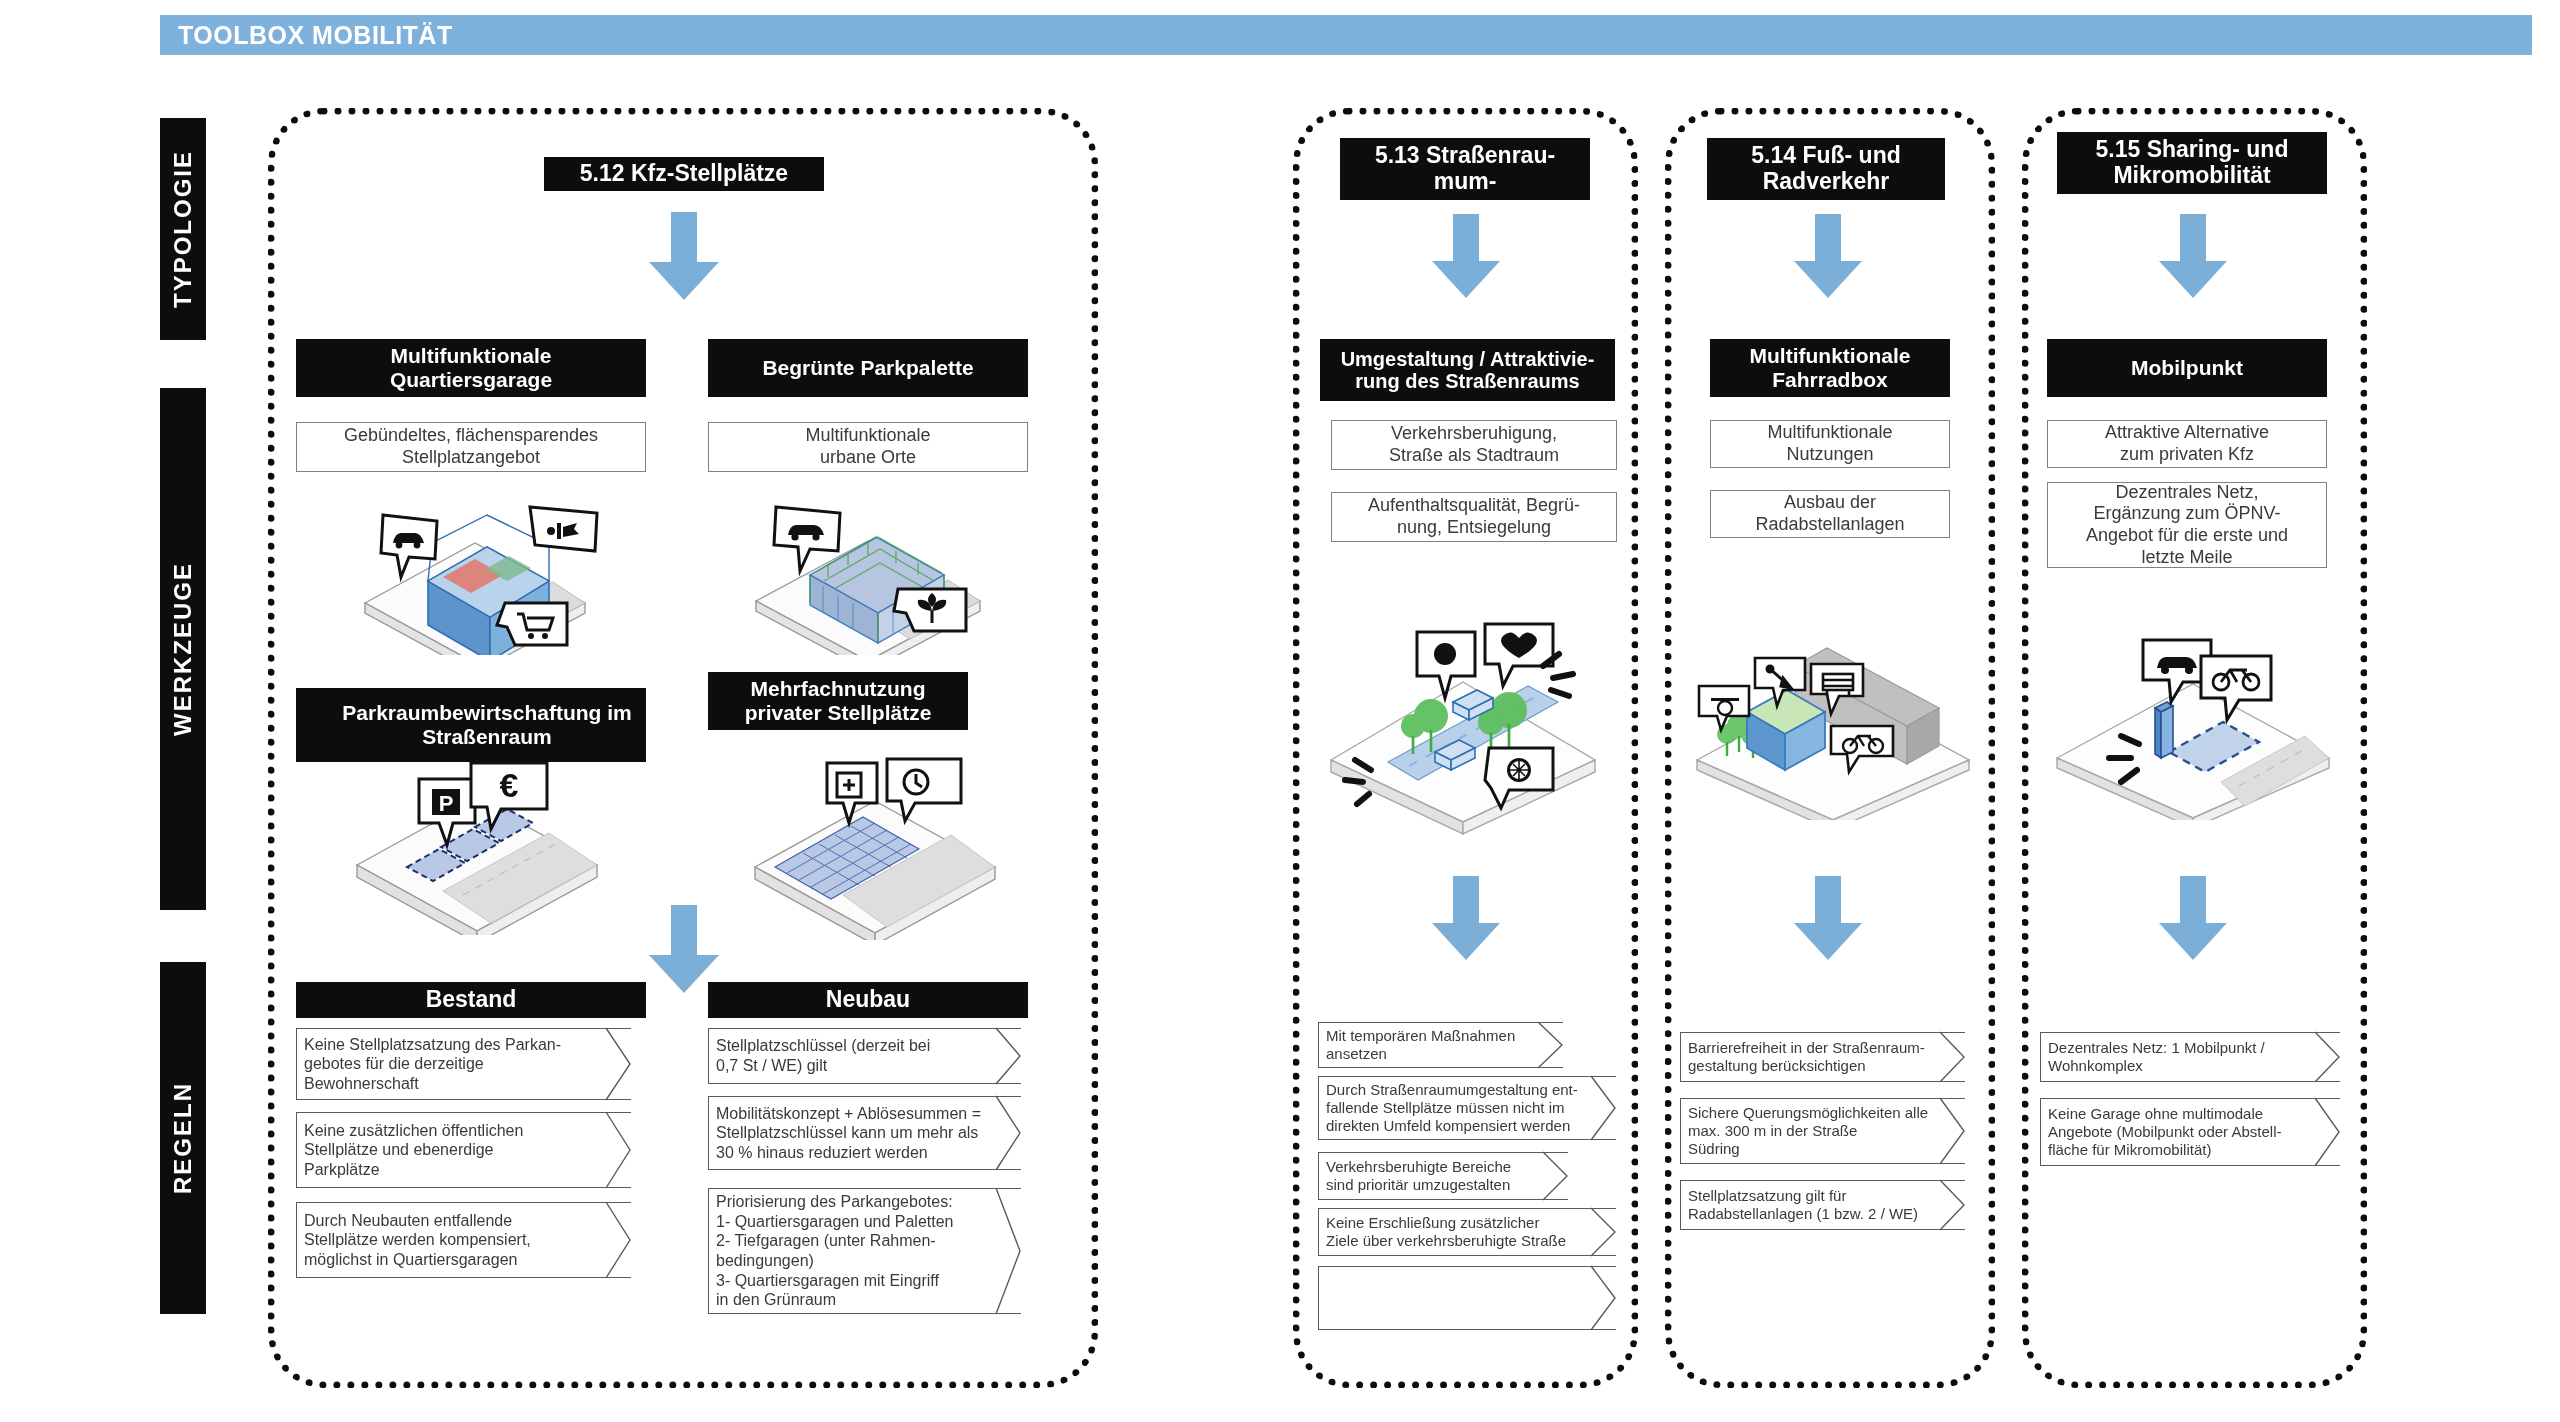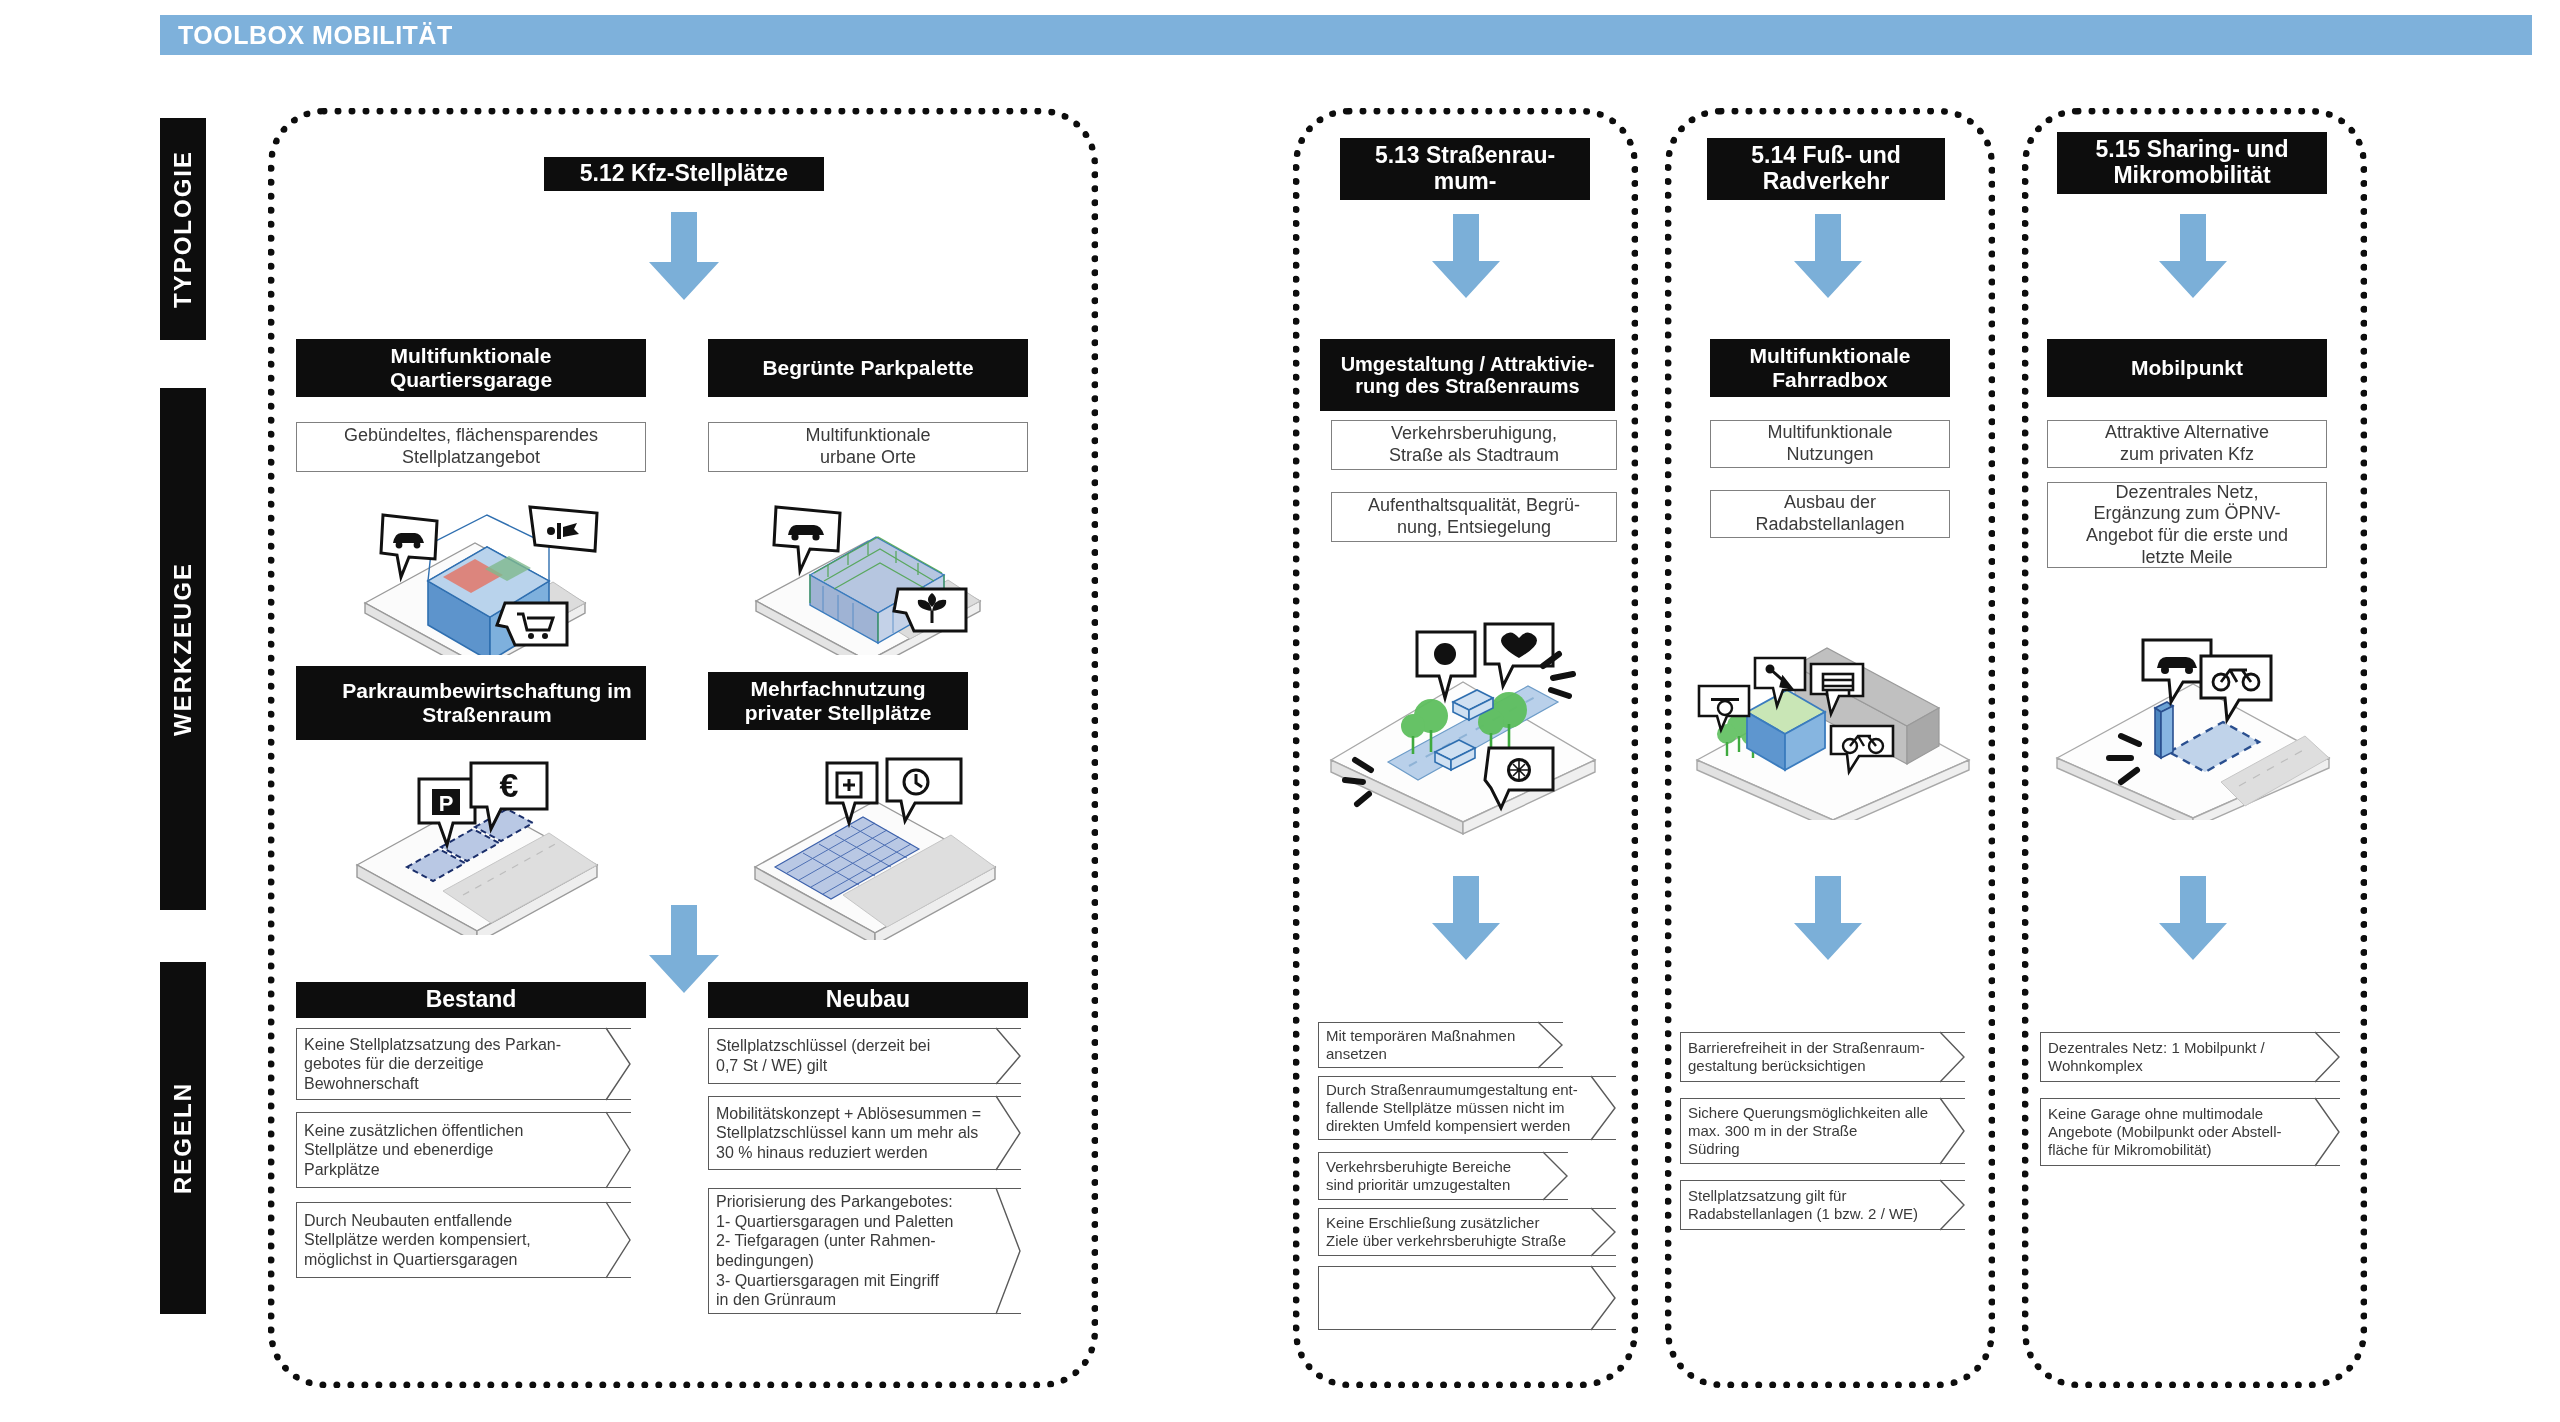--- a/index.html
+++ b/index.html
@@ -207,21 +207,21 @@
     <polygon points="170,104 238,104 238,146 186,146 178,128 166,126"></polygon>
   </g>
   <g fill="#111" transform="translate(188,112)">
     <path d="M16,26 v-12" stroke="#111" stroke-width="3"></path>
     <path d="M16,14 q-16,-2 -14,-11 q12,-2 14,11 z"></path>
     <path d="M16,14 q16,-2 14,-11 q-12,-2 -14,11 z"></path>
     <path d="M16,10 q-8,-8 0,-14 q8,6 0,14 z"></path>
   </g>
 </svg>
 
-<div class="blk tool" style="left:296px;top:666px;width:350px;height:74px;white-space:pre-line;padding-left:40px;">Parkraumbewirtschaftung im
+<div class="blk tool" style="left:296px;top:688px;width:350px;height:74px;white-space:pre-line;padding-left:40px;">Parkraumbewirtschaftung im
 Straßenraum</div>
 
 <svg class="illu" style="left:335px;top:745px;" width="285" height="190" viewBox="0 0 285 190">
   <g stroke="#9a9a9a" stroke-width="1.4">
     <polygon points="22,120 142,54 262,120 142,186" fill="#fbfbfb"></polygon>
     <polygon points="22,120 22,132 142,198 142,186" fill="#e2e2e2"></polygon>
     <polygon points="142,186 142,198 262,132 262,120" fill="#eeeeee"></polygon>
   </g>
   <polygon points="108,146 214,88 262,120 156,178" fill="#dedede" stroke="#c6c6c6" stroke-width="1"></polygon>
   <g stroke="#bdbdbd" stroke-width="1.2" stroke-dasharray="7 7">
@@ -342,21 +342,21 @@
 in den Grünraum</div>
 </div>
 
 <div class="blk title" style="left:1340px;top:138px;width:250px;height:62px;white-space:pre-line;">5.13 Straßenrau-
 mum-</div>
 
 <svg class="arrow" style="left:1428px;top:214px;" width="76" height="84" viewBox="0 0 76 84">
   <polygon points="25,0 51,0 51,47 72,47 38,84 4,47 25,47" fill="#7BAFD8"></polygon>
 </svg>
 
-<div class="blk tool" style="left:1320px;top:339px;width:295px;height:72px;white-space:pre-line;font-size:20px;">Umgestaltung / Attraktivie-
+<div class="blk tool" style="left:1320px;top:339px;width:295px;height:62px;white-space:pre-line;font-size:20px;">Umgestaltung / Attraktivie-
 rung des Straßenraums</div>
 <div class="wbox" style="left:1331px;top:420px;width:286px;height:50px;white-space:pre-line;">Verkehrsberuhigung,
 Straße als Stadtraum</div>
 <div class="wbox" style="left:1331px;top:492px;width:286px;height:50px;white-space:pre-line;">Aufenthaltsqualität, Begrü-
 nung, Entsiegelung</div>
 
 <svg class="illu" style="left:1313px;top:620px;" width="300" height="220" viewBox="0 0 300 220">
   <g stroke="#a8a8a8" stroke-width="1.4">
     <polygon points="18,140 150,62 282,140 150,202" fill="#fdfdfd"></polygon>
     <polygon points="18,140 18,152 150,214 150,202" fill="#e2e2e2"></polygon>

